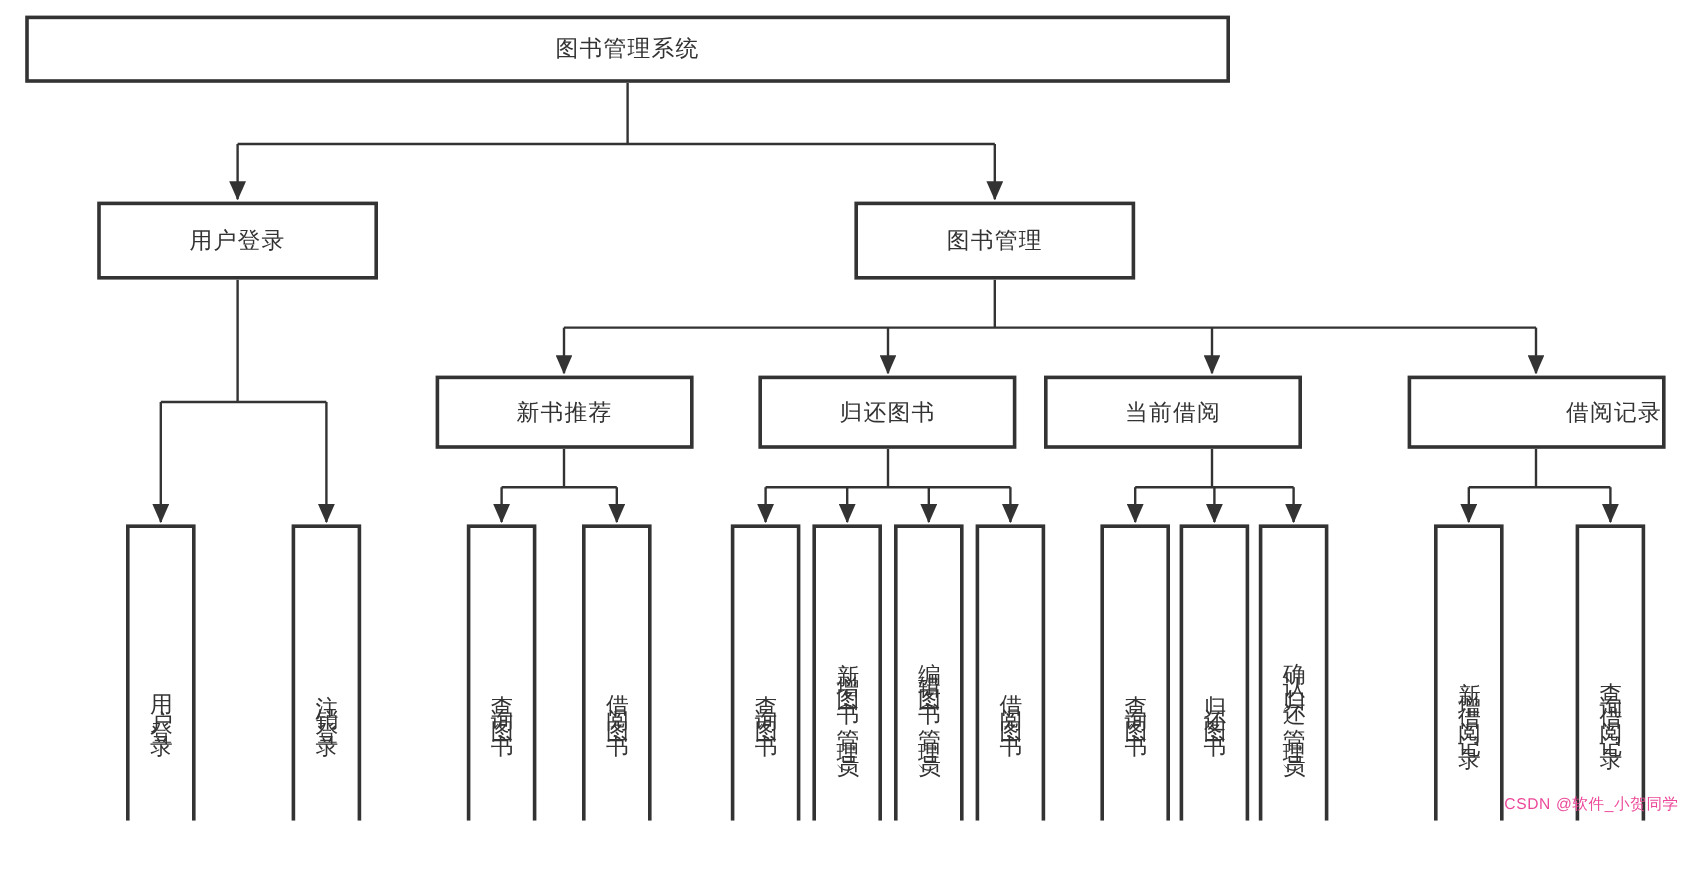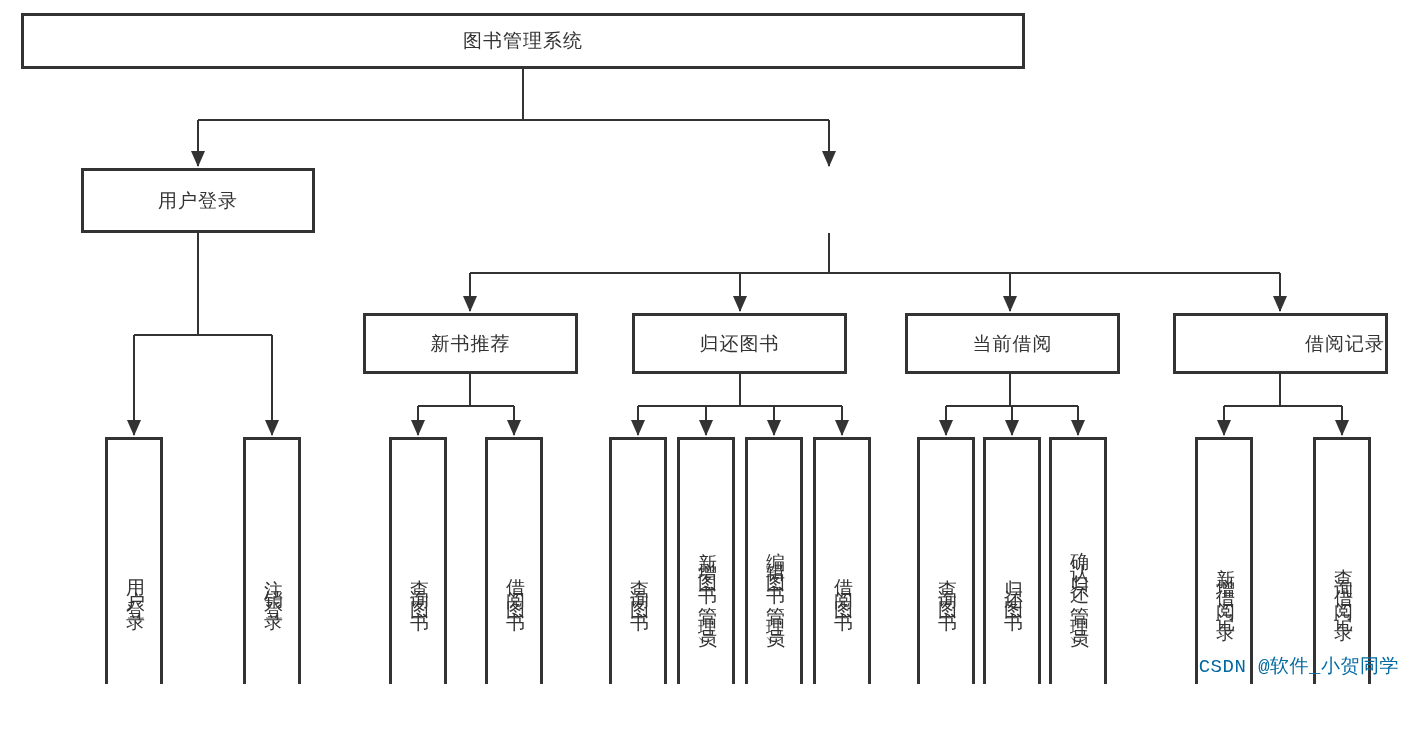--- a/index.html
+++ b/index.html
@@ -6,21 +6,20 @@
     margin: 0; padding: 0;
     background: #ffffff;
     font-family: "Liberation Sans", "DejaVu Sans", sans-serif;
   }
   #canvas {
     position: relative;
     width: 1405px;
     height: 684px;
     background: #ffffff;
     overflow: hidden;
-    font-family: Liberation Mono, monospace;
   }
   #connectors {
     position: absolute;
     left: 0; top: 0;
     width: 1405px; height: 747px;
     pointer-events: none;
   }
   .node {
     position: absolute;
     box-sizing: border-box;
@@ -36,21 +35,21 @@
   }
   .node.root  { left: 21px;  top: 13px;  width: 1004px; height: 56px; }
 
   .node.lvl2  { top: 168px; width: 234px; height: 65px; }
   .n-user-login    { left: 81px;  }
   .n-book-mgmt     { left: 712px; }
 
   .node.lvl3  { top: 313px; width: 215px; height: 61px; }
   .n-new-book      { left: 363px;  }
   .n-book-borrow   { left: 632px;  }
-  .n-current       { left: 905px; text-align: right;  }
+  .n-current       { left: 870px; text-align: right;  }
   .n-records       { left: 1173px; justify-content: flex-end; }
 
   .node.leaf  { top: 437px; width: 58px; height: 298px; }
   .leaf-label {
     writing-mode: vertical-rl;
     text-orientation: mixed;
     letter-spacing: 11px;
     font-size: 19px;
     line-height: 1;
     white-space: nowrap;
@@ -66,22 +65,22 @@
   .lf9  { left: 917px;  }
   .lf10 { left: 983px;  }
   .lf11 { left: 1049px; }
   .lf12 { left: 1195px; }
   .lf13 { left: 1313px; }
 
   #watermark {
     position: absolute;
     right: 6px;
     bottom: 5px;
-    color: #0369a1;
-    font-size: 19px;
+    color: #ec4899;
+    font-size: 13px;
     letter-spacing: 0.5px;
     white-space: nowrap;
     text-align: right;
   }
   line, path.conn { stroke: #333333; stroke-width: 2px; fill: none; }
 </style>
 </head>
 <body>
 
 <div id="canvas">
@@ -148,20 +147,23 @@
     </g>
   </svg>
 
   <div class="node root">
     <span>图书管理系统</span>
   </div>
 
   <div class="node lvl2 n-user-login">
     <span>用户登录</span>
   </div>
+  <div class="node lvl2 n-book-mgmt">
+    <span>图书管理</span>
+  </div>
 
   <div class="node lvl3 n-new-book">
     <span>新书推荐</span>
   </div>
   <div class="node lvl3 n-book-borrow">
     <span>归还图书</span>
   </div>
   <div class="node lvl3 n-current">
     <span>当前借阅</span>
   </div>

